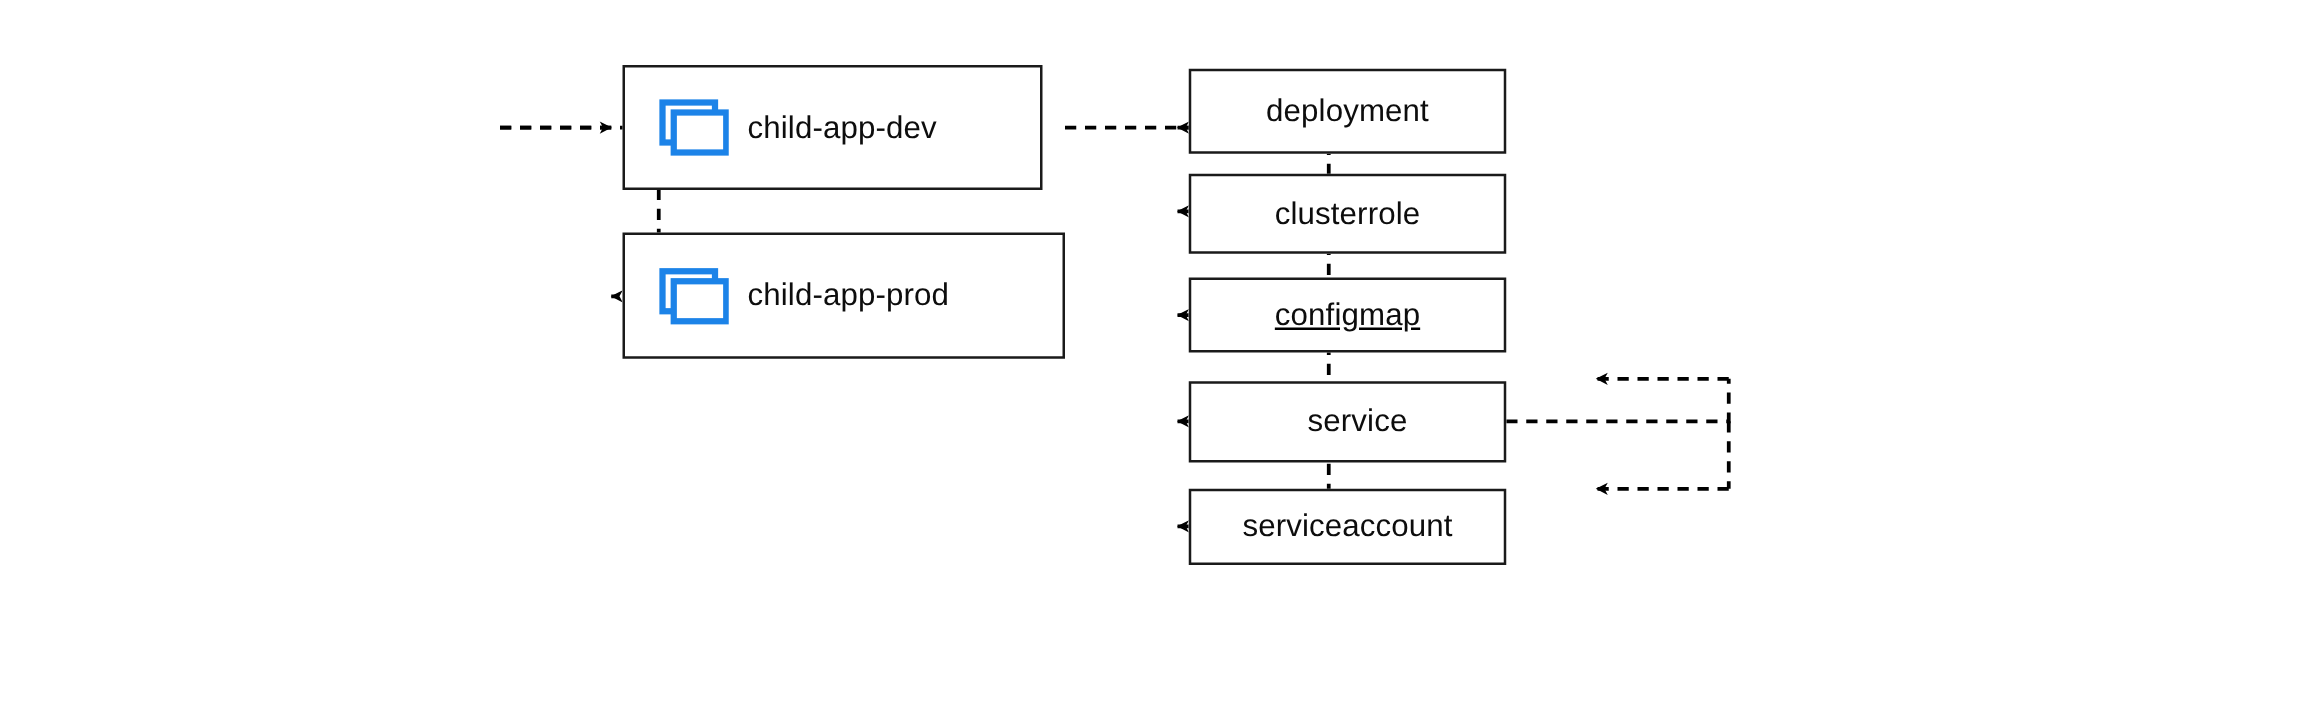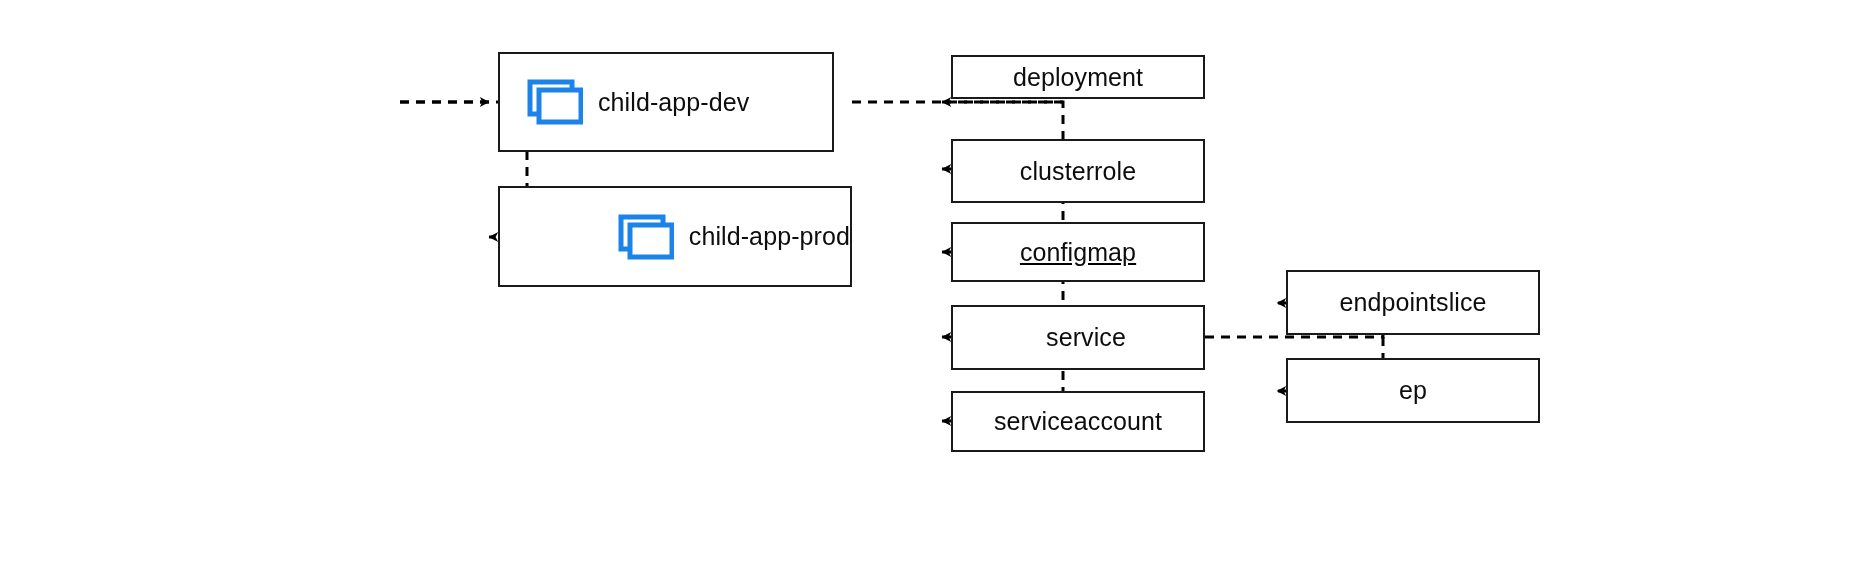--- a/index.html
+++ b/index.html
@@ -107,51 +107,45 @@
   <div class="node with-icon" style="left:498px; top:52px; width:336px; height:100px;">
     <span class="app-icon">
       <svg width="56" height="46" viewBox="0 0 56 46">
         <rect x="3" y="3" width="42" height="32" fill="#ffffff" stroke="#1c83e8" stroke-width="5"></rect>
         <rect x="12" y="11" width="42" height="32" fill="#ffffff" stroke="#1c83e8" stroke-width="5"></rect>
       </svg>
     </span>
     <span class="node-label">child-app-dev</span>
   </div>
 
-  <div class="node with-icon" style="left:498px; top:186px; width:354px; height:101px;justify-content:flex-end;">
+  <div class="node with-icon" style="left:498px; top:186px; width:354px; height:101px;">
     <span class="app-icon">
       <svg width="56" height="46" viewBox="0 0 56 46">
         <rect x="3" y="3" width="42" height="32" fill="#ffffff" stroke="#1c83e8" stroke-width="5"></rect>
         <rect x="12" y="11" width="42" height="32" fill="#ffffff" stroke="#1c83e8" stroke-width="5"></rect>
       </svg>
     </span>
     <span class="node-label">child-app-prod</span>
   </div>
 
-  <div class="node" style="left:951px; top:55px; width:254px; height:44px;">
+  <div class="node" style="left:951px; top:55px; width:254px; height:68px;">
     <span class="node-label">deployment</span>
   </div>
 
   <div class="node" style="left:951px; top:139px; width:254px; height:64px;">
     <span class="node-label">clusterrole</span>
   </div>
 
   <div class="node" style="left:951px; top:222px; width:254px; height:60px;text-decoration:underline;">
     <span class="node-label">configmap</span>
   </div>
 
   <div class="node" style="left:951px; top:305px; width:254px; height:65px;padding-left:16px;">
     <span class="node-label">service</span>
   </div>
 
   <div class="node" style="left:951px; top:391px; width:254px; height:61px;">
     <span class="node-label">serviceaccount</span>
   </div>
 
-  <div class="node" style="left:1286px; top:270px; width:254px; height:65px;">
-    <span class="node-label">endpointslice</span>
-  </div>
 
-  <div class="node" style="left:1286px; top:358px; width:254px; height:65px;">
-    <span class="node-label">ep</span>
-  </div>
 
 </div>
 
 </body></html>

